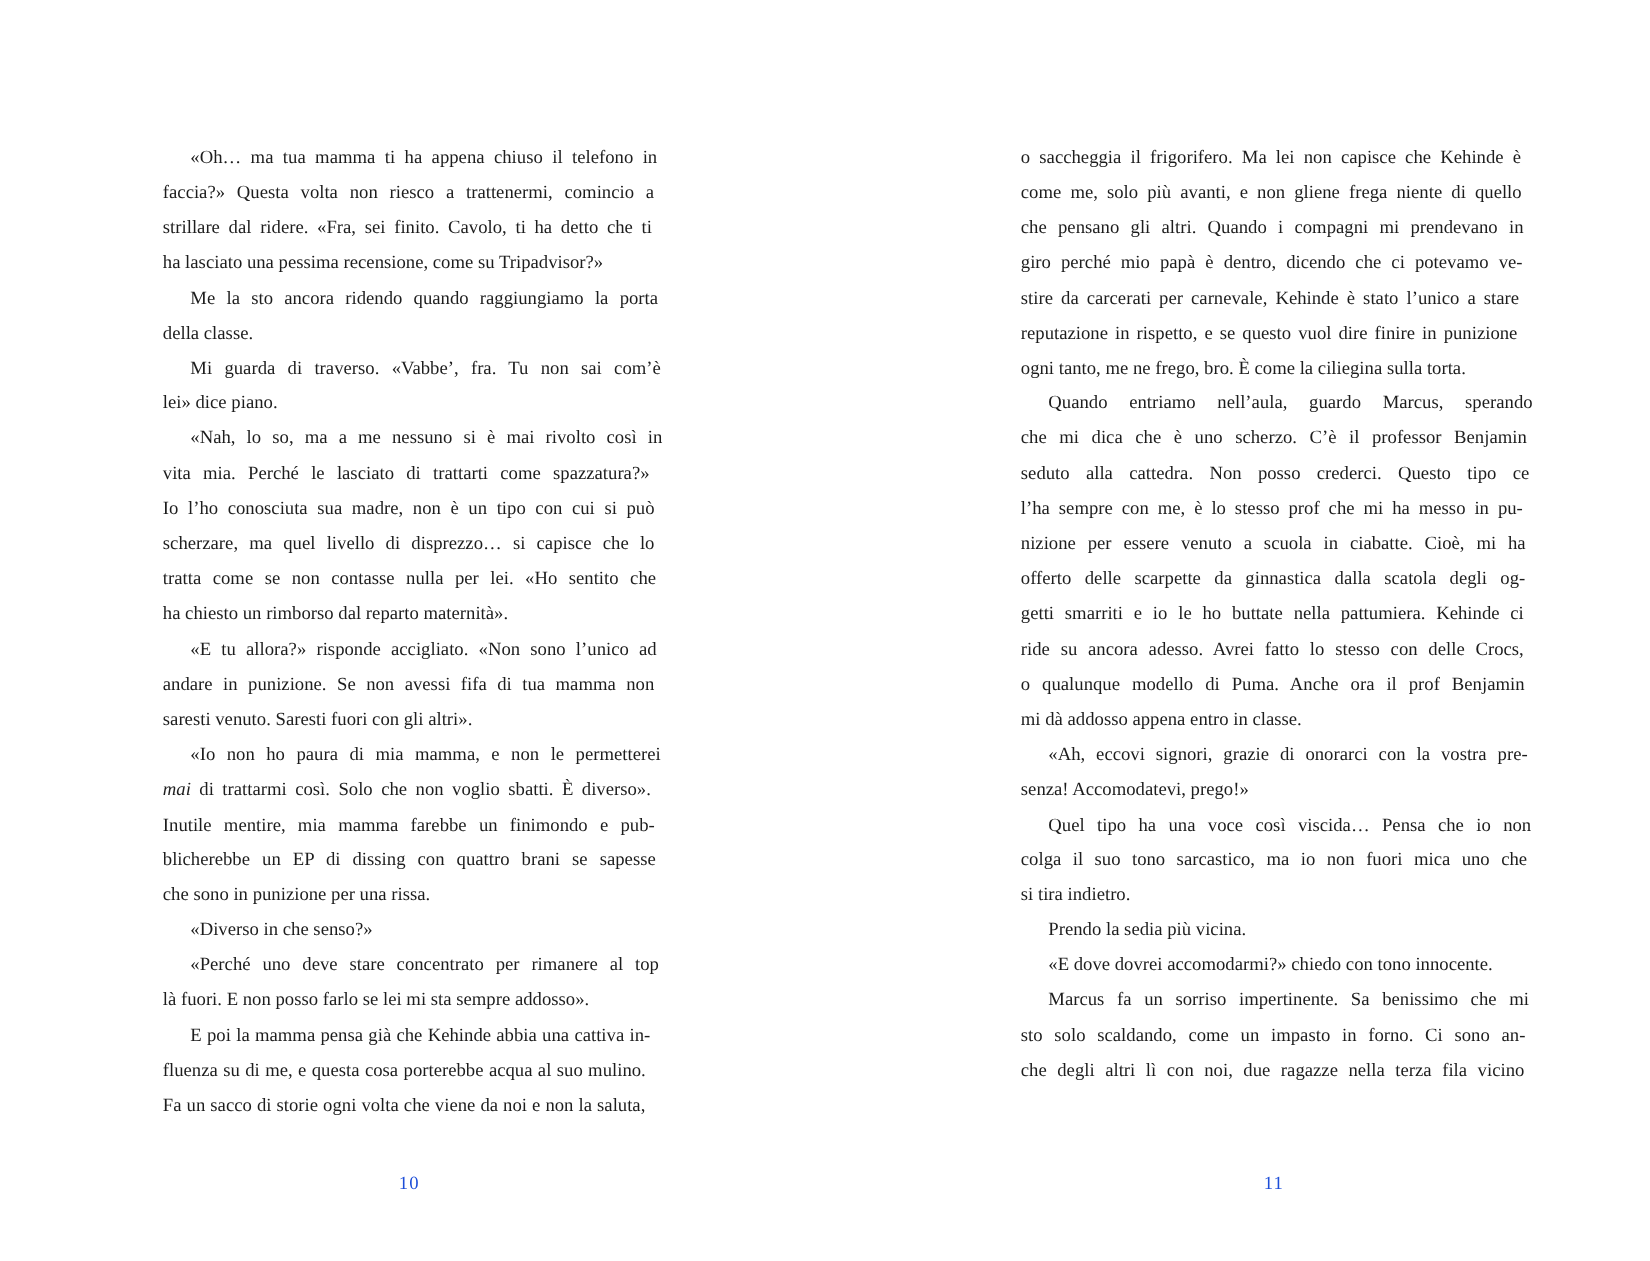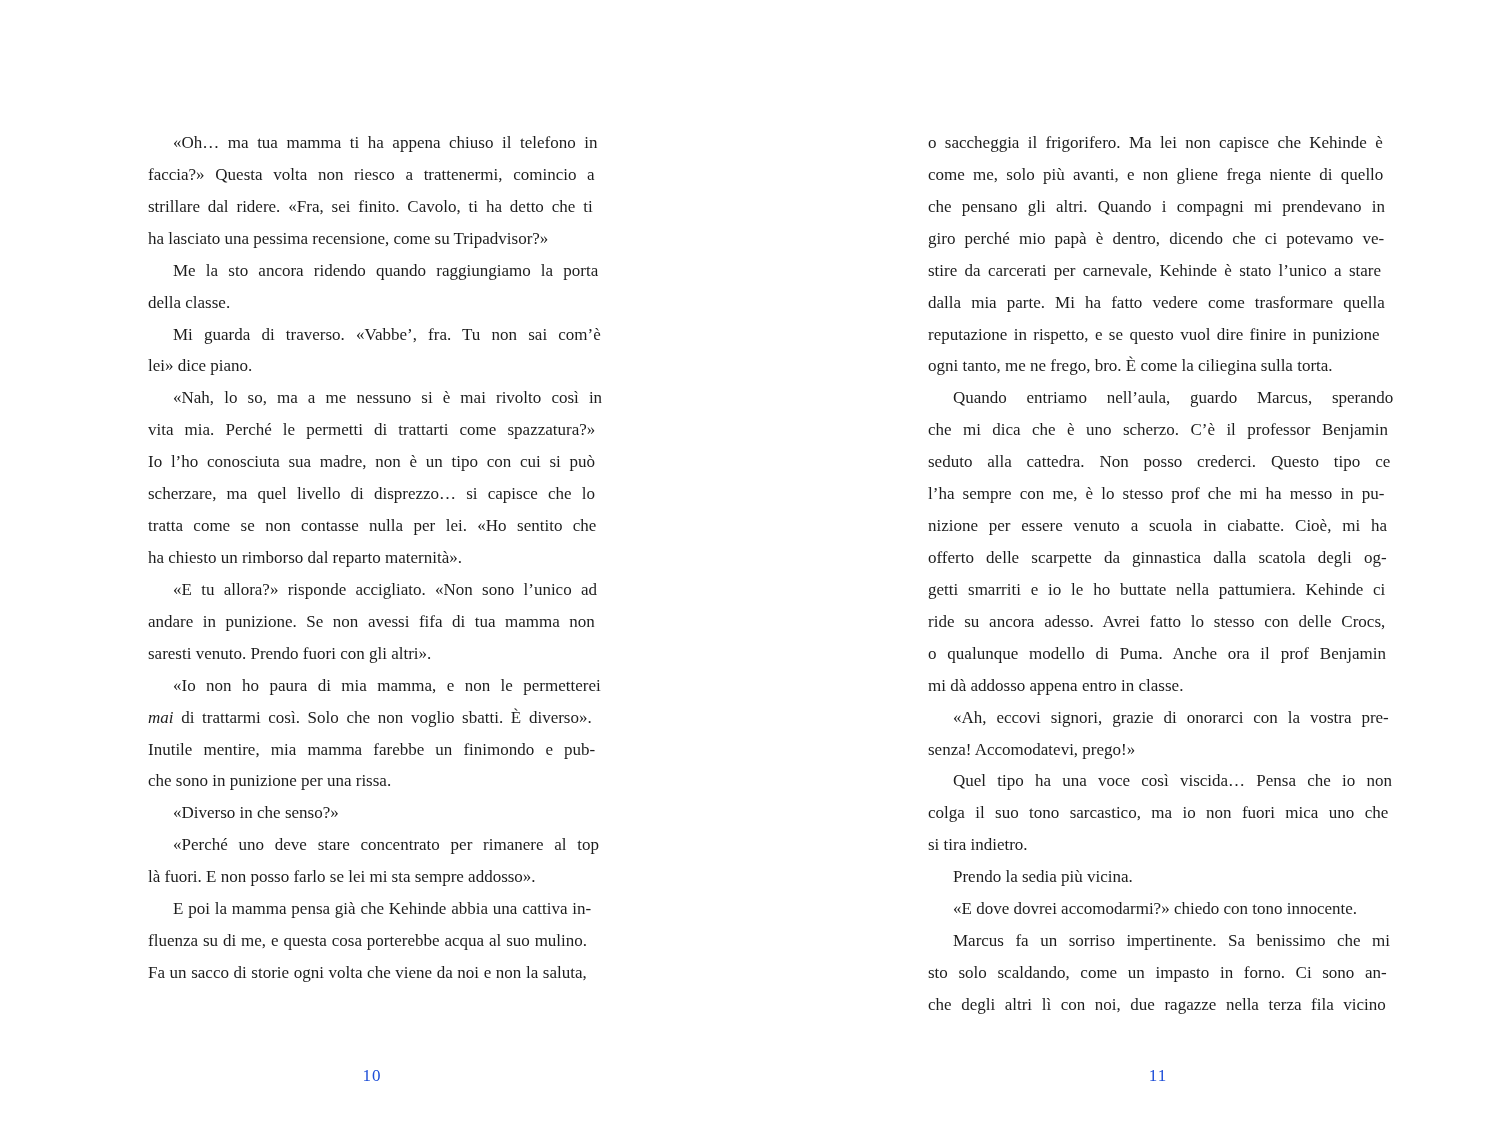--- a/index.html
+++ b/index.html
@@ -35,50 +35,50 @@
     <div class="textblock">
         <div class="line ind jfull"><span class="ls" style="word-spacing: 4.3px;"><span>«Oh… ma tua mamma ti ha appena chiuso il telefono in</span></span></div>
         <div class="line jfull"><span class="ls" style="word-spacing: 6.447px;"><span>faccia?» Questa volta non riesco a trattenermi, comincio a</span></span></div>
         <div class="line jfull"><span class="ls" style="word-spacing: 3.646px;"><span>strillare dal ridere. «Fra, sei finito. Cavolo, ti ha detto che ti</span></span></div>
         <div class="line"><span class="ls"><span>ha lasciato una pessima recensione, come su Tripadvisor?»</span></span></div>
         <div class="line ind jfull"><span class="ls" style="word-spacing: 5.947px;"><span>Me la sto ancora ridendo quando raggiungiamo la porta</span></span></div>
         <div class="line"><span class="ls"><span>della classe.</span></span></div>
         <div class="line ind jfull"><span class="ls" style="word-spacing: 6.927px;"><span>Mi guarda di traverso. «Vabbe’, fra. Tu non sai com’è</span></span></div>
         <div class="line"><span class="ls"><span>lei» dice piano.</span></span></div>
         <div class="line ind jfull"><span class="ls" style="word-spacing: 5.857px;"><span>«Nah, lo so, ma a me nessuno si è mai rivolto così in</span></span></div>
-        <div class="line jfull"><span class="ls" style="word-spacing: 6.875px;"><span>vita mia. Perché le permetti di trattarti come spazzatura?»</span></span></div>
+        <div class="line jfull"><span class="ls" style="word-spacing: 6.875px;"><span>vita mia. Perché le lasciato di trattarti come spazzatura?»</span></span></div>
         <div class="line jfull"><span class="ls" style="word-spacing: 4.479px;"><span>Io l’ho conosciuta sua madre, non è un tipo con cui si può</span></span></div>
         <div class="line jfull"><span class="ls" style="word-spacing: 5.918px;"><span>scherzare, ma quel livello di disprezzo… si capisce che lo</span></span></div>
         <div class="line jfull"><span class="ls" style="word-spacing: 6.177px;"><span>tratta come se non contasse nulla per lei. «Ho sentito che</span></span></div>
         <div class="line"><span class="ls"><span>ha chiesto un rimborso dal reparto maternità».</span></span></div>
         <div class="line ind jfull"><span class="ls" style="word-spacing: 5.02px;"><span>«E tu allora?» risponde accigliato. «Non sono l’unico ad</span></span></div>
         <div class="line jfull"><span class="ls" style="word-spacing: 5.264px;"><span>andare in punizione. Se non avessi fifa di tua mamma non</span></span></div>
-        <div class="line"><span class="ls"><span>saresti venuto. Prendo fuori con gli altri».</span></span></div>
+        <div class="line"><span class="ls"><span>saresti venuto. Saresti fuori con gli altri».</span></span></div>
         <div class="line ind jfull"><span class="ls" style="word-spacing: 6.183px;"><span>«Io non ho paura di mia mamma, e non le permetterei</span></span></div>
         <div class="line jfull"><span class="ls" style="word-spacing: 3.434px; font-family: Liberation Serif, serif;"><em>mai</em><span> di trattarmi così. Solo che non voglio sbatti. È diverso».</span></span></div>
         <div class="line jfull"><span class="ls" style="word-spacing: 6.867px;"><span>Inutile mentire, mia mamma farebbe un finimondo e pub-</span></span></div>
+        <div class="line jfull"><span class="ls" style="word-spacing: 6.689px;"><span>blicherebbe un EP di dissing con quattro brani se sapesse</span></span></div>
         <div class="line"><span class="ls"><span>che sono in punizione per una rissa.</span></span></div>
         <div class="line ind"><span class="ls"><span>«Diverso in che senso?»</span></span></div>
         <div class="line ind jfull"><span class="ls" style="word-spacing: 6.525px;"><span>«Perché uno deve stare concentrato per rimanere al top</span></span></div>
         <div class="line"><span class="ls"><span>là fuori. E non posso farlo se lei mi sta sempre addosso».</span></span></div>
         <div class="line ind jfull"><span class="ls" style="word-spacing: 0.551px;"><span>E poi la mamma pensa già che Kehinde abbia una cattiva in-</span></span></div>
         <div class="line jfull"><span class="ls" style="word-spacing: 0.649px;"><span>fluenza su di me, e questa cosa porterebbe acqua al suo mulino.</span></span></div>
         <div class="line jfull"><span class="ls" style="word-spacing: 0.345px;"><span>Fa un sacco di storie ogni volta che viene da noi e non la saluta,</span></span></div>
       </div>
     <div class="pagenum">10</div>
   </section>
 
   <section class="page" id="page-right">
     <div class="textblock">
         <div class="line jfull"><span class="ls" style="word-spacing: 4.081px;"><span>o saccheggia il frigorifero. Ma lei non capisce che Kehinde è</span></span></div>
         <div class="line jfull"><span class="ls" style="word-spacing: 4.014px;"><span>come me, solo più avanti, e non gliene frega niente di quello</span></span></div>
         <div class="line jfull"><span class="ls" style="word-spacing: 5.979px;"><span>che pensano gli altri. Quando i compagni mi prendevano in</span></span></div>
         <div class="line jfull"><span class="ls" style="word-spacing: 4.877px;"><span>giro perché mio papà è dentro, dicendo che ci potevamo ve-</span></span></div>
         <div class="line jfull"><span class="ls" style="word-spacing: 3.061px;"><span>stire da carcerati per carnevale, Kehinde è stato l’unico a stare</span></span></div>
-        <div class="line jfull"><span class="ls" style="word-spacing: 5.865px;"><span>dalla mia parte. Mi ha fatto vedere come trasformare quella</span></span></div>
         <div class="line jfull"><span class="ls" style="word-spacing: 2.138px;"><span>reputazione in rispetto, e se questo vuol dire finire in punizione</span></span></div>
         <div class="line"><span class="ls"><span>ogni tanto, me ne frego, bro. È come la ciliegina sulla torta.</span></span></div>
         <div class="line ind jfull"><span class="ls" style="word-spacing: 15.447px;"><span>Quando entriamo nell’aula, guardo Marcus, sperando</span></span></div>
         <div class="line jfull"><span class="ls" style="word-spacing: 7.15px;"><span>che mi dica che è uno scherzo. C’è il professor Benjamin</span></span></div>
         <div class="line jfull"><span class="ls" style="word-spacing: 10.574px;"><span>seduto alla cattedra. Non posso crederci. Questo tipo ce</span></span></div>
         <div class="line jfull"><span class="ls" style="word-spacing: 3.876px;"><span>l’ha sempre con me, è lo stesso prof che mi ha messo in pu-</span></span></div>
         <div class="line jfull"><span class="ls" style="word-spacing: 6.525px;"><span>nizione per essere venuto a scuola in ciabatte. Cioè, mi ha</span></span></div>
         <div class="line jfull"><span class="ls" style="word-spacing: 7.922px;"><span>offerto delle scarpette da ginnastica dalla scatola degli og-</span></span></div>
         <div class="line jfull"><span class="ls" style="word-spacing: 5.556px;"><span>getti smarriti e io le ho buttate nella pattumiera. Kehinde ci</span></span></div>
         <div class="line jfull"><span class="ls" style="word-spacing: 5.534px;"><span>ride su ancora adesso. Avrei fatto lo stesso con delle Crocs,</span></span></div>

